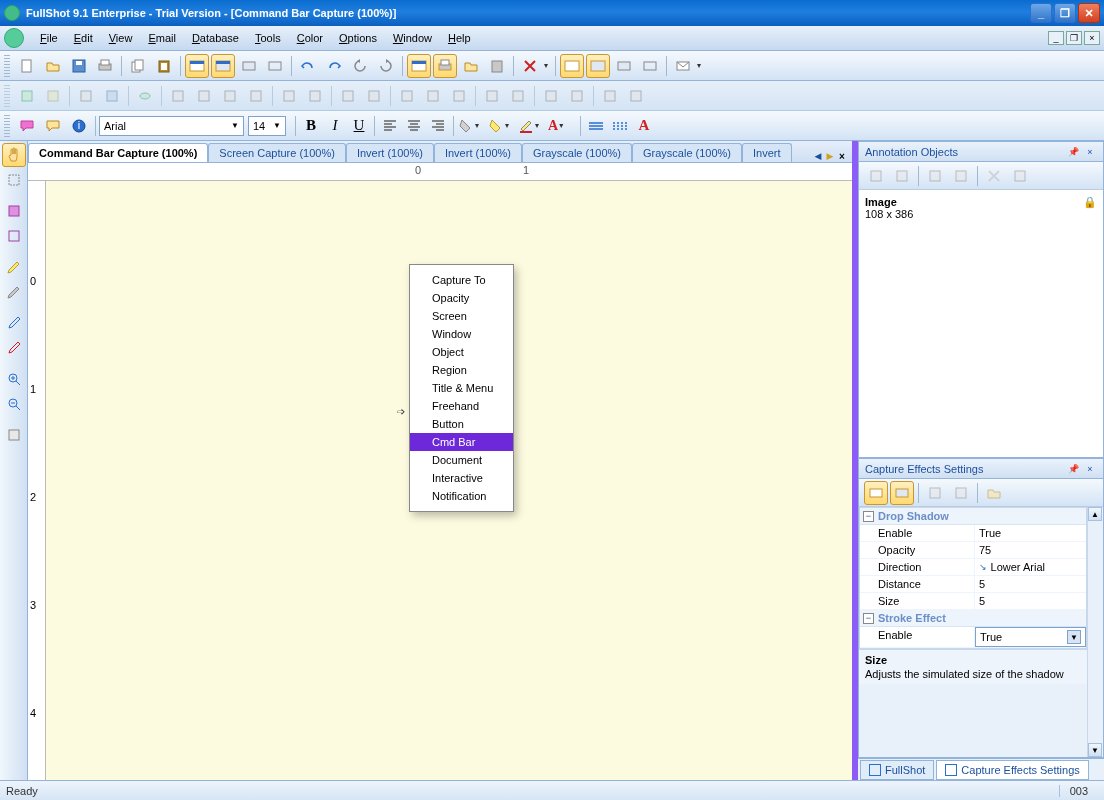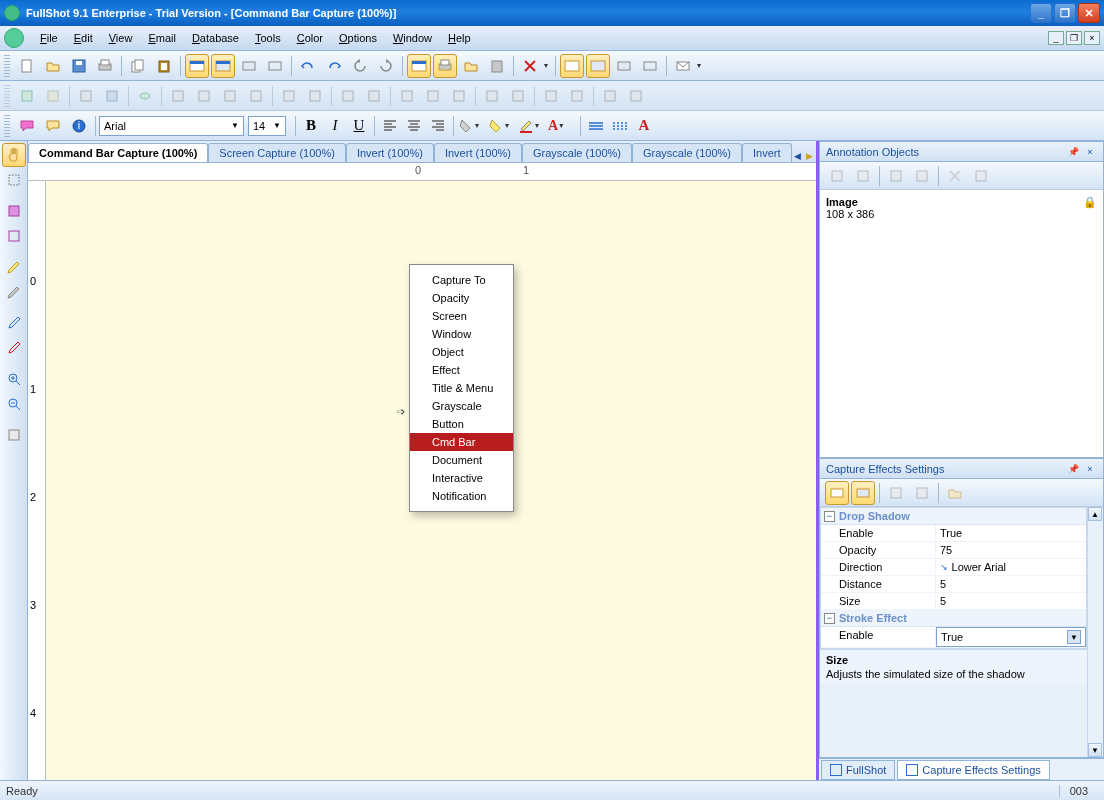--- a/index.html
+++ b/index.html
@@ -56,25 +56,25 @@
 .canvas-wrap { flex: 1; display: flex; flex-direction: column; background: #fff; min-height: 0; }
 .hruler { height: 18px; background: #fff; border-bottom: 1px solid #bbb; position: relative; font-size: 9px; color: #555; }
 .hruler .num { position: absolute; top: 1px; transform: translateX(-50%); }
 .vruler { width: 18px; background: #fff; border-right: 1px solid #bbb; position: relative; }
 .vruler .num { position: absolute; left: 2px; transform: translateY(-50%); }
 .canvas-body { flex: 1; display: flex; min-height: 0; }
 .canvas { flex: 1; background: #fdfbdf; position: relative; }
 
 .capture-menu { position: absolute; left: 363px; top: 83px; width: 105px; background: #fff; border: 1px solid #888; box-shadow: 3px 4px 8px rgba(0,0,0,0.25); padding: 6px 0; }
 .capture-menu .mitem { padding: 1px 10px 1px 22px; position: relative; cursor: default; line-height: 16px; }
-.capture-menu .mitem.selected { background: #b91c1c; color: #fff; }
+.capture-menu .mitem.selected { background: #6d28d9; color: #fff; }
 .capture-menu .marker { position: absolute; left: -13px; top: 141px; font-size: 10px; color: #333; }
 
 
-.right-col { width: 288px; background: #e8f0fa; border-left: 3px solid #8b5cf6; display: flex; flex-direction: column; }
+.right-col { width: 252px; background: #e8f0fa; border-left: 6px solid #8b5cf6; display: flex; flex-direction: column; }
 .panel { border: 1px solid #93b4da; margin: 0; display: flex; flex-direction: column; }
 .panel-header { height: 20px; background: linear-gradient(#eaf2fc, #d0e0f2); border-bottom: 1px solid #93b4da; display: flex; align-items: center; padding: 0 6px; color: #1b4f9e; }
 .panel-header .title { flex: 1; }
 .panel-header .hbtn { width: 14px; height: 14px; cursor: pointer; display: flex; align-items: center; justify-content: center; font-size: 9px; margin-left: 2px; }
 .panel-toolbar { height: 28px; background: linear-gradient(#f5f9fd, #d3e3f5); border-bottom: 1px solid #bcd; display: flex; align-items: center; padding: 0 4px; }
 .panel-body { flex: 1; background: #fff; padding: 6px; overflow: auto; }
 .lock-icon { float: right; width: 14px; height: 14px; color: #e0a020; }
 
 .prop-grid { border: 1px solid #c8d8ec; background: #fff; }
 .prop-cat { background: #eef4fc; color: #6b8fc8; font-weight: bold; padding: 2px 4px 2px 18px; border-bottom: 1px solid #d8e4f4; position: relative; }
@@ -581,23 +581,23 @@
         </div>
         <div class="canvas">
           <div class="capture-menu">
             <span class="marker">➩</span>
             <div id="menu-items">
                 <div class="mitem">Capture To</div>
                 <div class="mitem">Opacity</div>
                 <div class="mitem">Screen</div>
                 <div class="mitem">Window</div>
                 <div class="mitem">Object</div>
-                <div class="mitem">Effect</div>
+                <div class="mitem">Region</div>
                 <div class="mitem">Title &amp; Menu</div>
-                <div class="mitem">Grayscale</div>
+                <div class="mitem">Freehand</div>
                 <div class="mitem">Button</div>
                 <div class="mitem selected">Cmd Bar</div>
                 <div class="mitem">Document</div>
                 <div class="mitem">Interactive</div>
                 <div class="mitem">Notification</div>
               </div>
           </div>
         </div>
       </div>
     </div>

